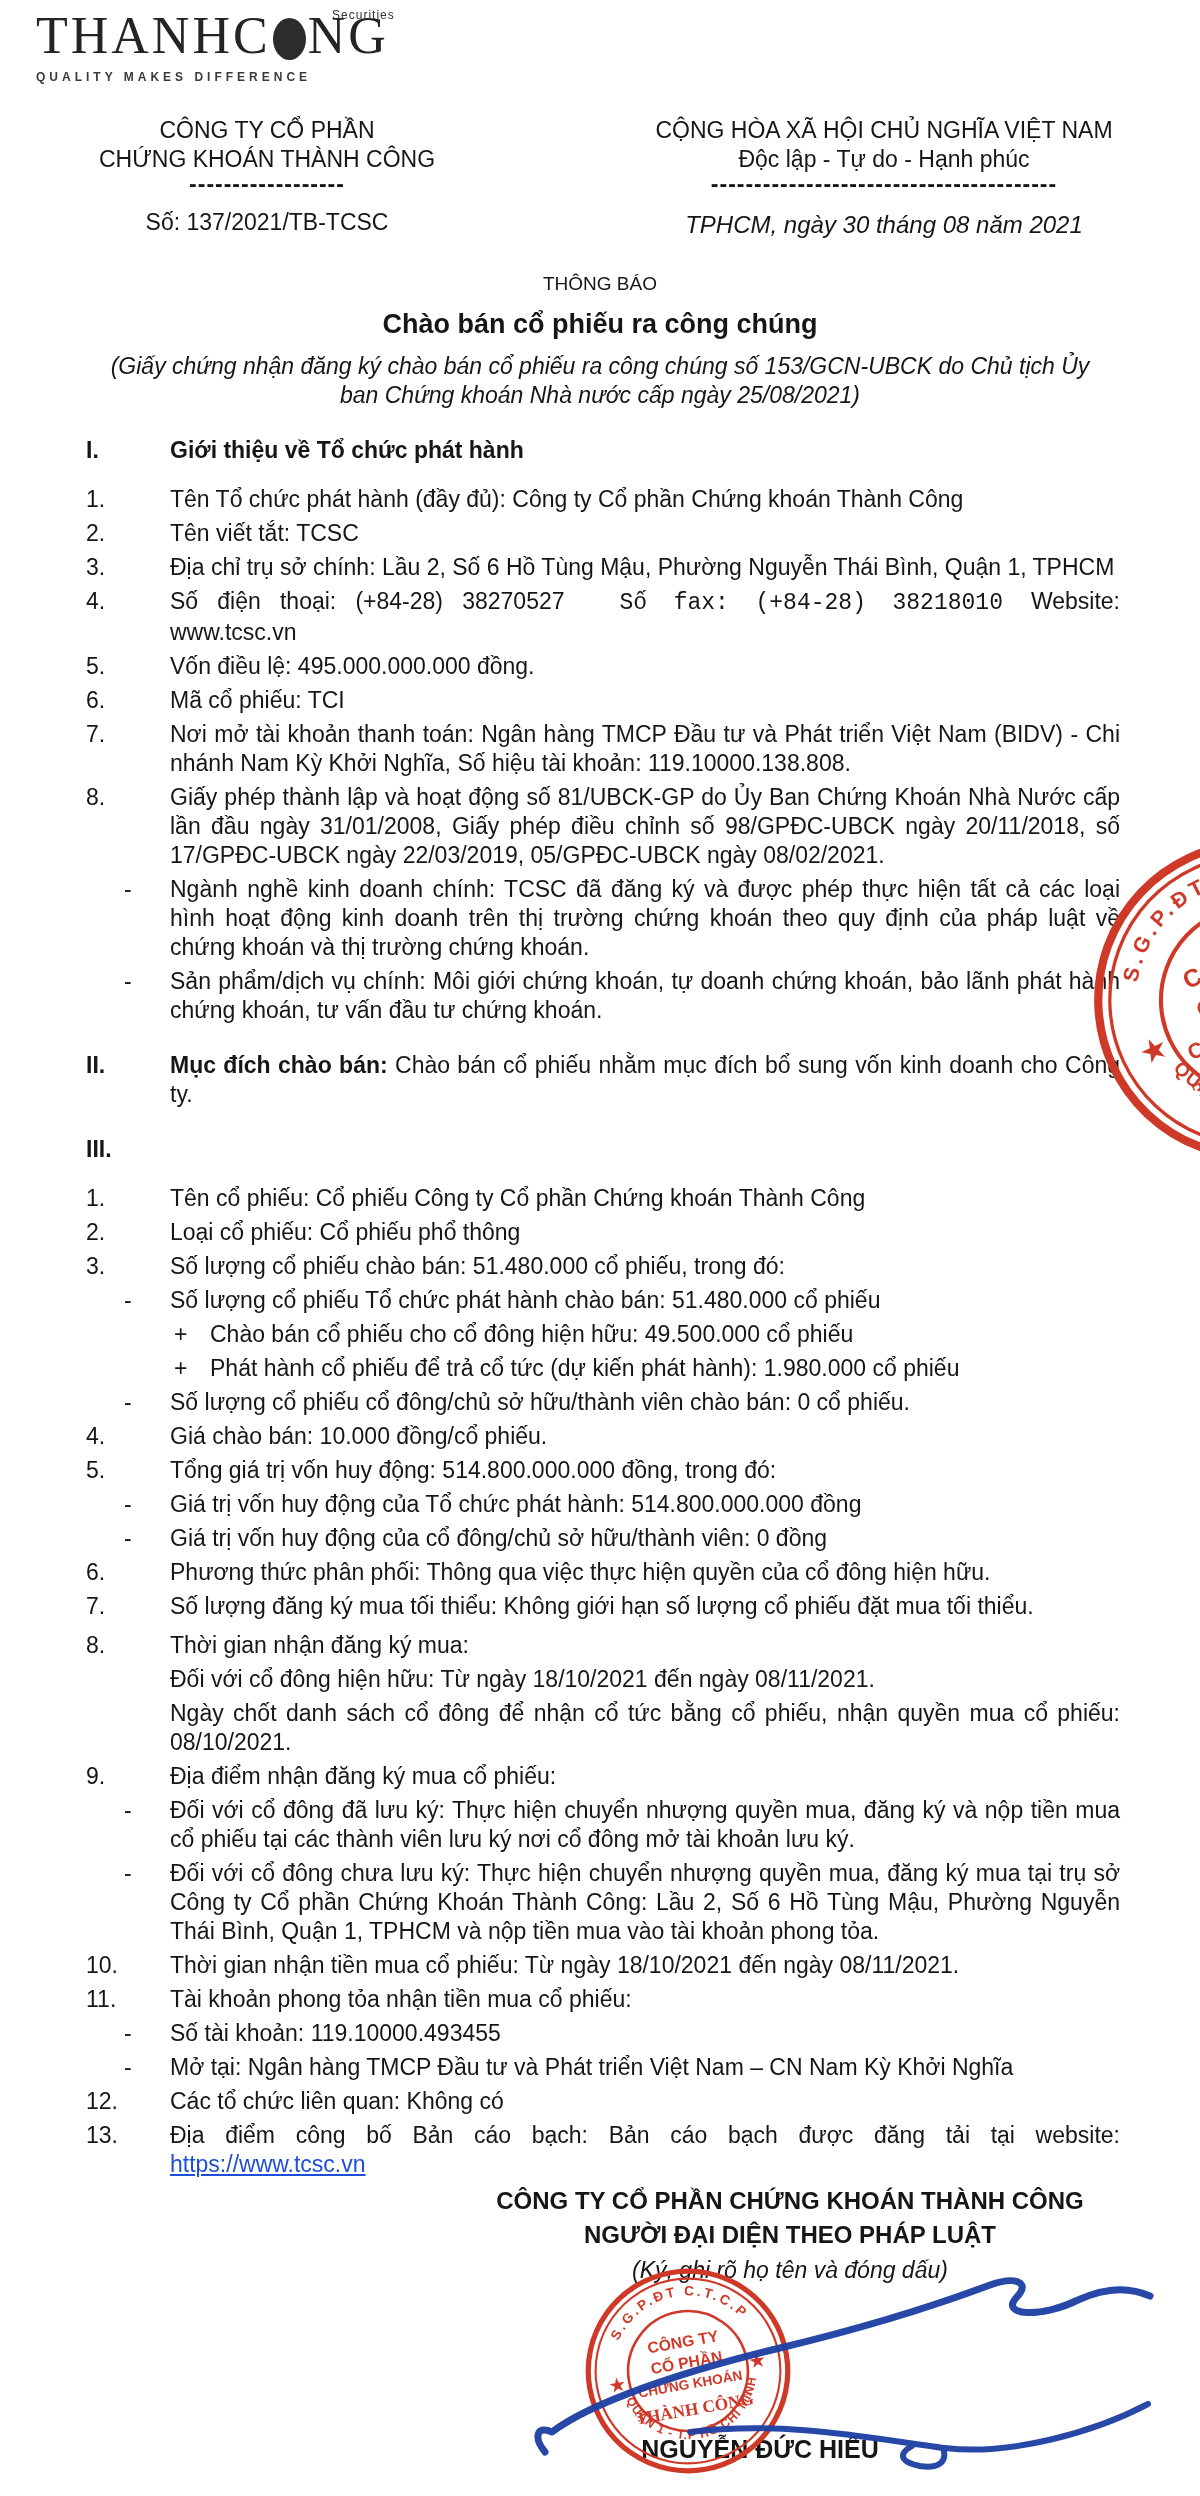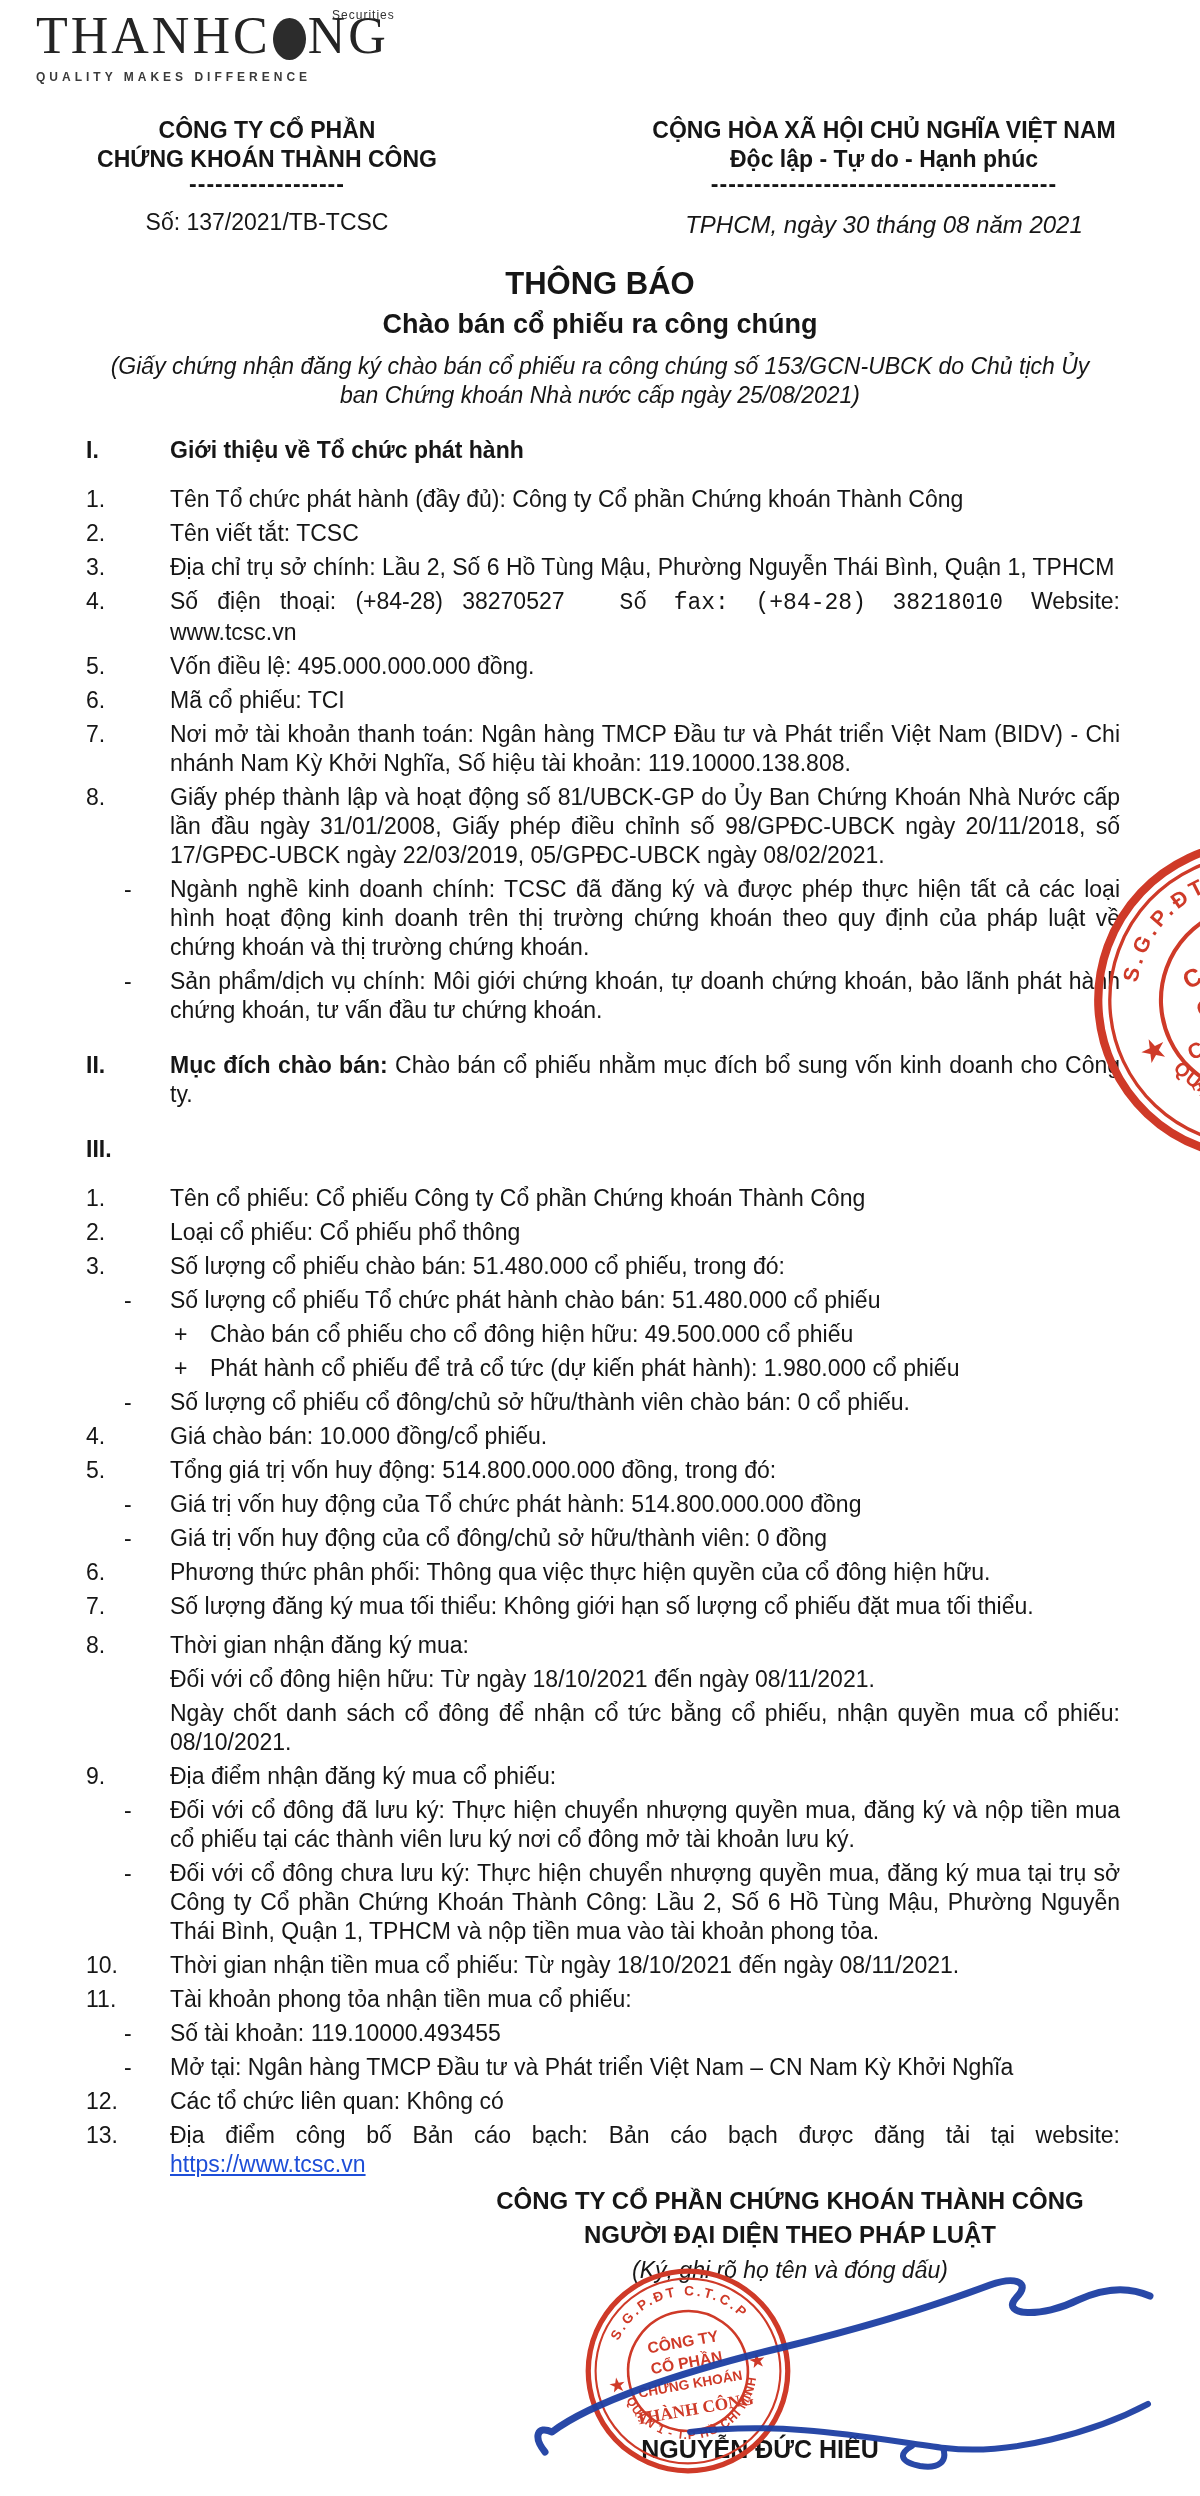--- a/index.html
+++ b/index.html
@@ -11,29 +11,29 @@
   .logo-brandwrap{position:relative;display:inline-block;}
   .logo-brand{font-family:"Liberation Serif","DejaVu Serif",serif;font-size:52px;line-height:52px;
               letter-spacing:3px;color:#242424;white-space:nowrap;}
   .logo-oval{display:inline-block;width:33px;height:42px;background:#2c2c2c;border-radius:50%;
              vertical-align:-7px;margin:0 2px;}
   .logo-sec{position:absolute;top:-9px;right:-6px;font-size:12px;color:#333;letter-spacing:1px;}
   .logo-tag{font-size:12px;font-weight:bold;letter-spacing:4px;color:#3a3a3a;margin-top:1px;}
   
   .cols{display:flex;justify-content:space-between;padding:116px 46px 0 52px;}
   .col{text-align:center;}
-  .hdr-b{font-weight:bold;}
+  .hdr-b{font-weight:normal;}
   .col-left{width:430px;}
   .col-right{width:540px;}
   .divider{font-weight:bold;letter-spacing:1px;line-height:16px;margin-top:2px;}
   .doc-no{margin-top:16px;}
   .dateline{font-style:italic;margin-top:18px;font-size:24px;}
   
   .title-block{text-align:center;margin-top:30px;}
-  .title-main{font-weight:bold;font-size:31px;}
+  .title-main{font-weight:normal;font-size:19px;}
   .title-sub{font-weight:bold;font-size:27px;margin-top:12px;}
   .title-note{font-style:italic;margin:13px auto 0;width:1010px;}
   
   #doc-body{margin-top:22px;}
   .row{display:flex;margin-bottom:5px;}
   .row .mk{flex:0 0 auto;}
   .row .txt{flex:1;text-align:justify;padding-right:80px;}
   .lv0{padding-left:86px;} .lv0 .mk{width:84px;}
   .lv1{padding-left:124px;} .lv1 .mk{width:46px;}
   .lv2{padding-left:174px;} .lv2 .mk{width:36px;}

